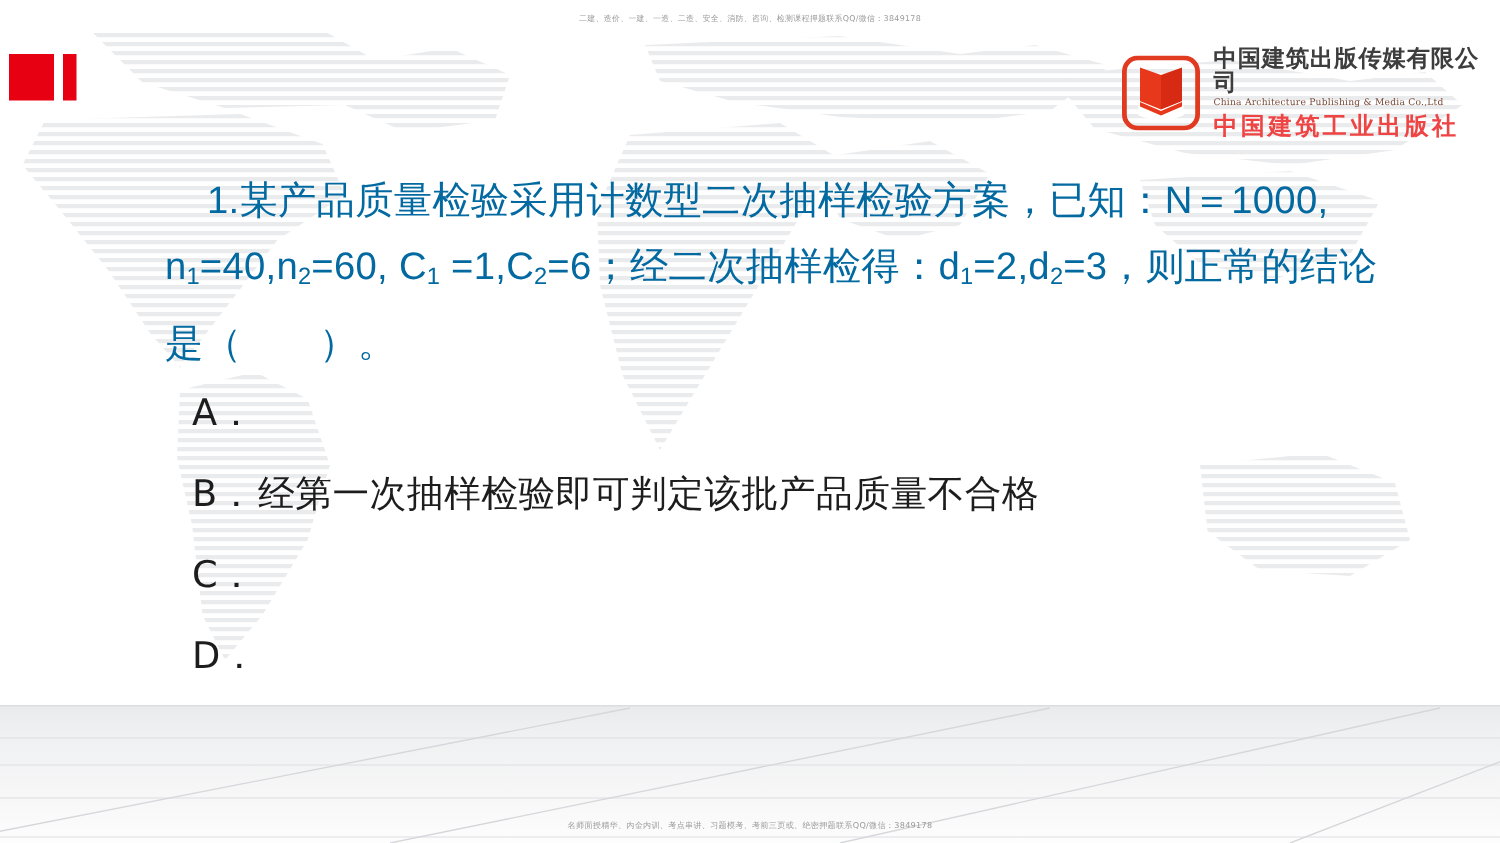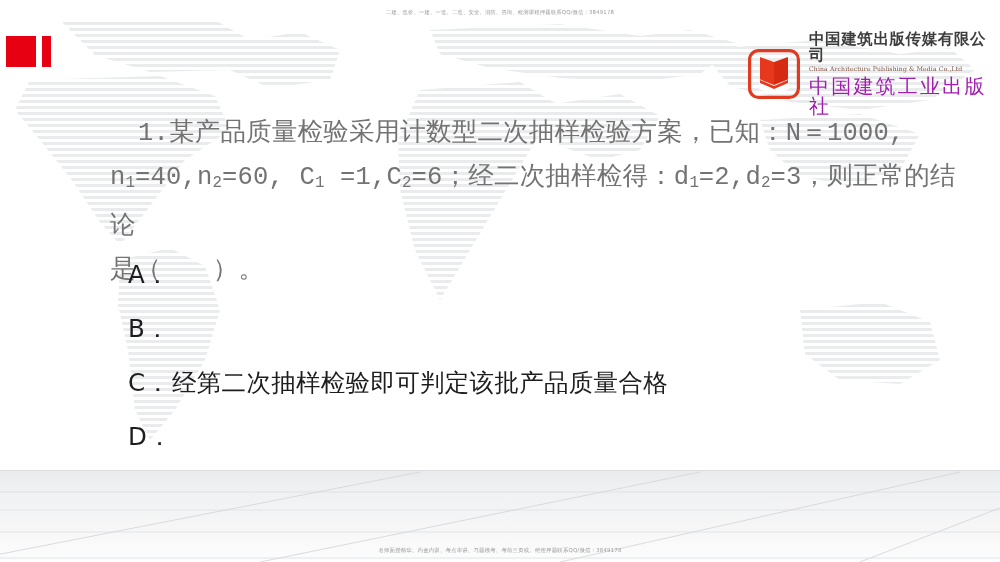--- a/index.html
+++ b/index.html
@@ -79,37 +79,37 @@
   }
   .logo-en {
     font-size: 6.1px;
     color: #7a4b3a;
     letter-spacing: .15px;
     margin-top: 3px;
     font-family: "DejaVu Serif", serif;
     white-space: nowrap;
   }
   .logo-cn2 {
-    font-size: 20px;
-    color: #a21caf;
+    font-size: 16px;
+    color: #ef4444;
     letter-spacing: 2.2px;
     margin-top: 4px;
     font-family: "DejaVu Serif", serif;
-    font-weight: 400;
+    font-weight: 700;
   }
 
   
   .question {
     position: absolute;
     left: 110px; top: 112px;
     width: 850px;
-    color: #737373;
+    color: #0369a1;
     font-size: 25.5px;
     line-height: 44px;
-    font-family: Liberation Mono, monospace;
+    font-family: Liberation Sans, sans-serif;
     letter-spacing: .2px;
   }
   .question .indent { display: inline-block; width: 28px; }
   .question sub {
     font-size: 0.62em;
     vertical-align: -0.22em;
     letter-spacing: 0;
   }
 
   
@@ -198,24 +198,24 @@
     <span>n</span><sub>1</sub><span>=40,</span><span>n</span><sub>2</sub><span>=60, </span><span>C</span><sub>1</sub><span> =1,</span><span>C</span><sub>2</sub><span>=6；经二次抽样检得：</span><span>d</span><sub>1</sub><span>=2,</span><span>d</span><sub>2</sub><span>=3，则正常的结论</span><br>
     <span>是（　　）。</span>
   </div>
 
   <div class="options">
     <div class="option">
       <span class="option-letter">A．</span>
     </div>
     <div class="option">
       <span class="option-letter">B．</span>
+      <span class="option-text">经第一次抽样检验即可判定该批产品质量不合格</span>
     </div>
     <div class="option">
       <span class="option-letter">C．</span>
-      <span class="option-text">经第二次抽样检验即可判定该批产品质量合格</span>
     </div>
     <div class="option">
       <span class="option-letter">D．</span>
     </div>
   </div>
 
   <div class="floor">
     <div class="floor-topline"></div>
     <svg viewBox="0 0 1000 92" preserveAspectRatio="none" aria-hidden="true">
       <g stroke="#dddee1" stroke-width="0.8" fill="none">

